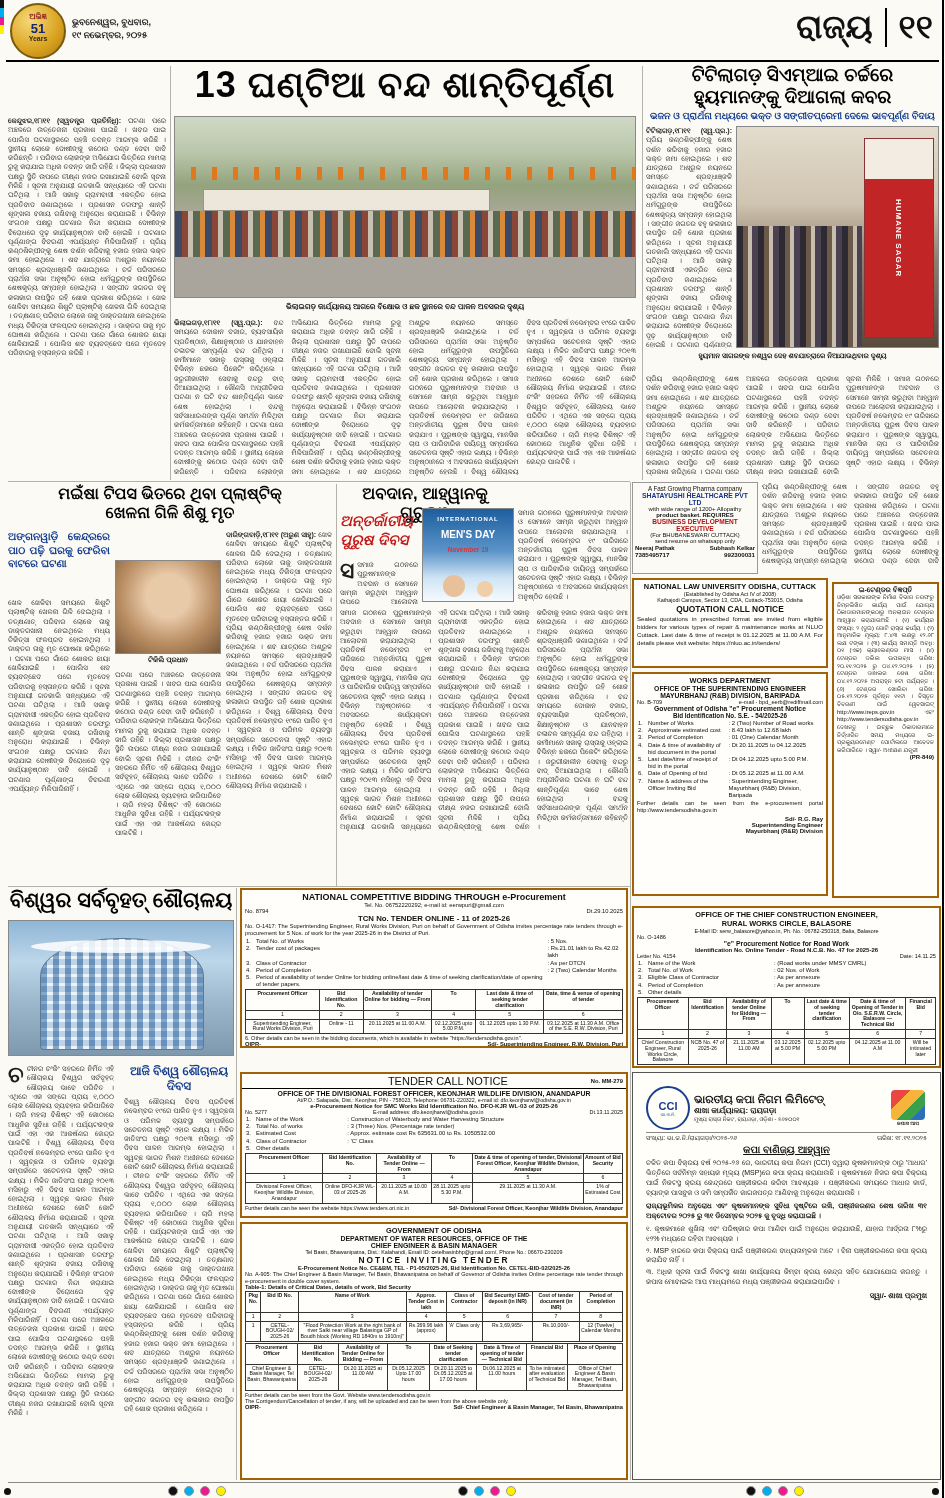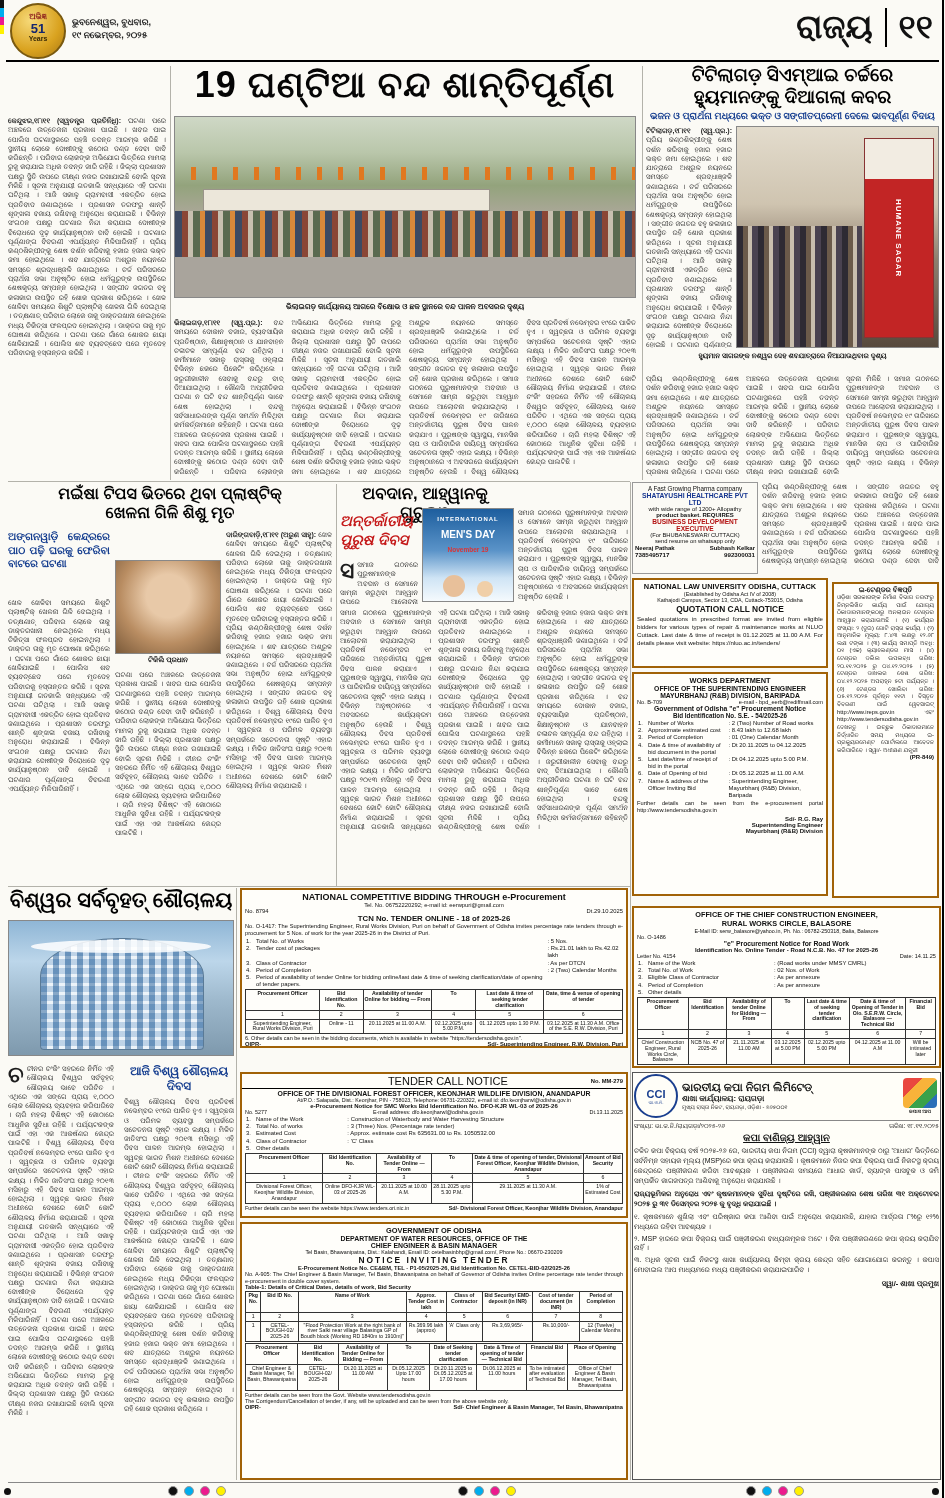--- a/index.html
+++ b/index.html
@@ -79,21 +79,21 @@
     <div class="abs bt" style="left:0;top:50px;width:158px;height:362px">
       <span class="lead">କେନ୍ଦୁଝର,୧୮ା୧୧ (ସ୍ୱତନ୍ତ୍ର ପ୍ରତିନିଧି):</span>
       <span>ଘଟଣା ପରେ ଅଞ୍ଚଳରେ ଉତ୍ତେଜନା ପ୍ରକାଶ ପାଇଛି । ଖବର ପାଇ ପୋଲିସ ଘଟଣାସ୍ଥଳରେ ପହଞ୍ଚି ତଦନ୍ତ ଆରମ୍ଭ କରିଛି । ସ୍ଥାନୀୟ ଲୋକେ ଦୋଷୀଙ୍କୁ କଠୋର ଦଣ୍ଡ ଦେବା ଦାବି କରିଛନ୍ତି । ପରିବାର ଲୋକଙ୍କ ଅଭିଯୋଗ ଭିତ୍ତିରେ ମାମଲା ରୁଜୁ କରାଯାଇ ଅଧିକ ତଦନ୍ତ ଜାରି ରହିଛି । ଜିଲ୍ଲା ପ୍ରଶାସନ ପକ୍ଷରୁ ସ୍ଥିତି ଉପରେ ତୀକ୍ଷ୍ଣ ନଜର ରଖାଯାଇଛି ବୋଲି ସୂଚନା ମିଳିଛି ।</span>
       <span>ସୂଚନା ଅନୁଯାୟୀ ଗତକାଲି ସନ୍ଧ୍ୟାରେ ଏହି ଘଟଣା ଘଟିଥିଲା । ଆଜି ସକାଳୁ ଗ୍ରାମବାସୀ ଏକତ୍ରିତ ହୋଇ ପ୍ରତିବାଦ ଜଣାଇଥିଲେ । ପ୍ରଶାସନ ତରଫରୁ ଶାନ୍ତି ଶୃଙ୍ଖଳା ବଜାୟ ରଖିବାକୁ ଅନୁରୋଧ କରାଯାଇଛି । ବିଭିନ୍ନ ସଂଗଠନ ପକ୍ଷରୁ ଘଟଣାର ନିନ୍ଦା କରାଯାଇ ଦୋଷୀଙ୍କ ବିରୋଧରେ ଦୃଢ଼ କାର୍ଯ୍ୟାନୁଷ୍ଠାନ ଦାବି ହୋଇଛି । ଘଟଣାର ପୂର୍ଣ୍ଣାଙ୍ଗ ବିବରଣୀ ଏପର୍ଯ୍ୟନ୍ତ ମିଳିପାରିନାହିଁ ।</span>
       <span>ପ୍ରିୟ କଣ୍ଠଶିଳ୍ପୀଙ୍କୁ ଶେଷ ଦର୍ଶନ କରିବାକୁ ହଜାର ହଜାର ଭକ୍ତ ଜମା ହୋଇଥିଲେ । ଶବ ଯାତ୍ରାରେ ଅଶ୍ରୁଳ ନୟନରେ ସମସ୍ତେ ଶ୍ରଦ୍ଧାଞ୍ଜଳି ଜଣାଇଥିଲେ । ଚର୍ଚ୍ଚ ପରିସରରେ ପ୍ରାର୍ଥନା ସଭା ଅନୁଷ୍ଠିତ ହୋଇ ଧର୍ମଗୁରୁଙ୍କ ଉପସ୍ଥିତିରେ ଶେଷକୃତ୍ୟ ସମ୍ପନ୍ନ ହୋଇଥିଲା । ସଙ୍ଗୀତ ଜଗତର ବହୁ କଳାକାର ଉପସ୍ଥିତ ରହି ଶୋକ ପ୍ରକାଶ କରିଥିଲେ ।</span>
       <span>ଖେଳ ଖେଳିବା ସମୟରେ ଶିଶୁଟି ପ୍ଲାଷ୍ଟିକ୍ ଖେଳନା ଗିଳି ଦେଇଥିଲା । ତତ୍‌କ୍ଷଣାତ୍ ପରିବାର ଲୋକେ ତାକୁ ଡାକ୍ତରଖାନା ନେଇଥିଲେ ମଧ୍ୟ ଚିକିତ୍ସା ଫଳପ୍ରଦ ହୋଇନଥିଲା । ଡାକ୍ତର ତାକୁ ମୃତ ଘୋଷଣା କରିଥିଲେ । ଘଟଣା ପରେ ଗାଁରେ ଶୋକର ଛାୟା ଖେଳିଯାଇଛି । ପୋଲିସ ଶବ ବ୍ୟବଚ୍ଛେଦ ପରେ ମୃତଦେହ ପରିବାରକୁ ହସ୍ତାନ୍ତର କରିଛି ।</span>
     </div>
   </div>
 
   <div class="abs" style="left:174px;top:64px;width:462px;height:418px">
-    <div class="h-main">19 ଘଣ୍ଟିଆ ବନ୍ଦ ଶାନ୍ତିପୂର୍ଣ୍ଣ</div>
+    <div class="h-main">13 ଘଣ୍ଟିଆ ବନ୍ଦ ଶାନ୍ତିପୂର୍ଣ୍ଣ</div>
     <div class="photo" style="left:0;top:52px;width:462px;height:182px">
       <div style="position:absolute;inset:0;background:linear-gradient(180deg,#cfd8c6 0%,#b9c6aa 20%,#93a37c 38%,#a8a795 52%,#b3ac9d 68%,#97918a 82%,#87827b 100%)"></div>
       <div style="position:absolute;left:0;top:28%;width:100%;height:7%;background:repeating-linear-gradient(90deg,transparent 0 16px,#e07820 16px 21px)"></div>
       <div style="position:absolute;left:6%;top:40%;width:62%;height:11%;background:#ece7da;border:1px solid #9a948a"></div>
       <div style="position:absolute;left:0;top:52%;width:100%;height:26%;background:repeating-linear-gradient(90deg,#3c4a63 0 7px,#8a4636 7px 13px,#c8c0b0 13px 18px,#5a6a50 18px 25px,#d9893a 25px 30px)"></div>
       <div style="position:absolute;left:0;bottom:0;width:100%;height:22%;background:#a9a49c"></div>
     </div>
     <div class="abs cap" style="left:0;top:238px;width:462px;height:12px;font-size:7.5px">ଭିଲାଇଗଡ଼ କାର୍ଯ୍ୟାଳୟ ଆଗରେ ବିକ୍ଷୋଭ ଓ ଛକ ସ୍ଥାନରେ ବନ୍ଦ ପାଳନ ଅବସରର ଦୃଶ୍ୟ</div>
     <div class="abs bt cols4" style="left:0;top:254px;width:462px;height:162px">
       <span class="lead">ଭିଲାଇଗଡ଼,୧୮ା୧୧ (ସ୍ୱ.ପ୍ର.):</span>
@@ -301,21 +301,21 @@
     </div>
   </div>
 
   <div class="nbox" style="left:240px;top:888px;width:388px;height:160px;border-width:2px">
     <div class="nb-t" style="font-size:9px">NATIONAL COMPETITIVE BIDDING THROUGH e-Procurement</div>
     <div class="ctr" style="font-size:5.8px">Tel. No. 06752220292;  e-mail id: eerwpuri@gmail.com</div>
     <div class="rowflex" style="font-size:5.8px">
       <span>No. 8794</span>
       <span>Dt.29.10.2025</span>
     </div>
-    <div class="nb-t" style="font-size:7.8px">TCN No. TENDER ONLINE - 18 of 2025-26</div>
+    <div class="nb-t" style="font-size:7.8px">TCN No. TENDER ONLINE - 11 of 2025-26</div>
     <div class="jst" style="font-size:5.7px;line-height:1.22">No. O-1417: The Superintending Engineer, Rural Works Division, Puri on behalf of Government of Odisha invites percentage rate tenders through e-procurement for 5 Nos. of work for the year 2025-26 in the District of Puri.</div>
     <table class="pl" style="font-size:5.5px">
         <tbody>
           <tr>
             <td>1.</td>
             <td>Total No. of Works</td>
             <td>: 5 Nos.</td>
           </tr>
           <tr>
             <td>2.</td>
@@ -523,21 +523,21 @@
             </tr>
           </tbody>
         </table>
       <div class="rowflex" style="font-size:5.4px">
         <span>Further details can be seen the website https://www.tenders.ori.nic.in</span>
         <span style="font-weight:bold">Sd/- Divisional Forest Officer, Keonjhar Wildlife Division, Anandapur</span>
       </div>
     </div>
   </div>
 
-  <div class="abs" style="left:632px;top:1072px;width:309px;height:408px;border:1px solid #555;box-sizing:border-box;padding:1px;overflow:hidden;background:#fffef8">
+  <div class="abs" style="left:632px;top:1072px;width:309px;height:408px;border:1px solid #555;box-sizing:border-box;padding:13px;overflow:hidden;background:#fffef8">
     <div style="display:flex;align-items:center;gap:4px">
       <div style="width:40px;height:40px;border:2px solid #1a3f8f;border-radius:50%;display:flex;flex-direction:column;align-items:center;justify-content:center;flex:0 0 auto">
         <span style="font-size:11px;font-weight:bold;color:#1a3f8f">CCI</span>
         <span style="font-size:4.6px;color:#1a3f8f">ଭା.କ.ନି.</span>
       </div>
       <div style="flex:1;text-align:left">
         <div style="font-size:11px;font-weight:bold">ଭାରତୀୟ କପା ନିଗମ ଲିମିଟେଡ୍</div>
         <div style="font-size:7.8px;font-weight:bold">ଶାଖା କାର୍ଯ୍ୟାଳୟ: ରାୟଗଡ଼ା</div>
         <div style="font-size:5.6px">ମୁଖ୍ୟ ରାସ୍ତା ନିକଟ, ରାୟଗଡ଼ା, ଓଡ଼ିଶା - ୭୬୫୦୦୧</div>
       </div>

